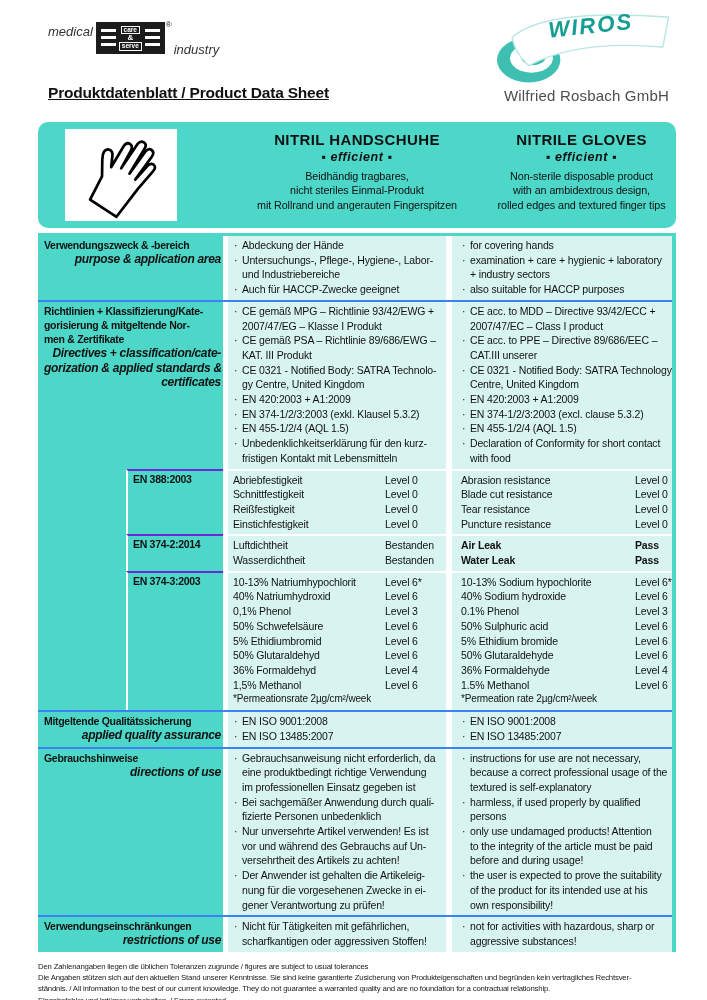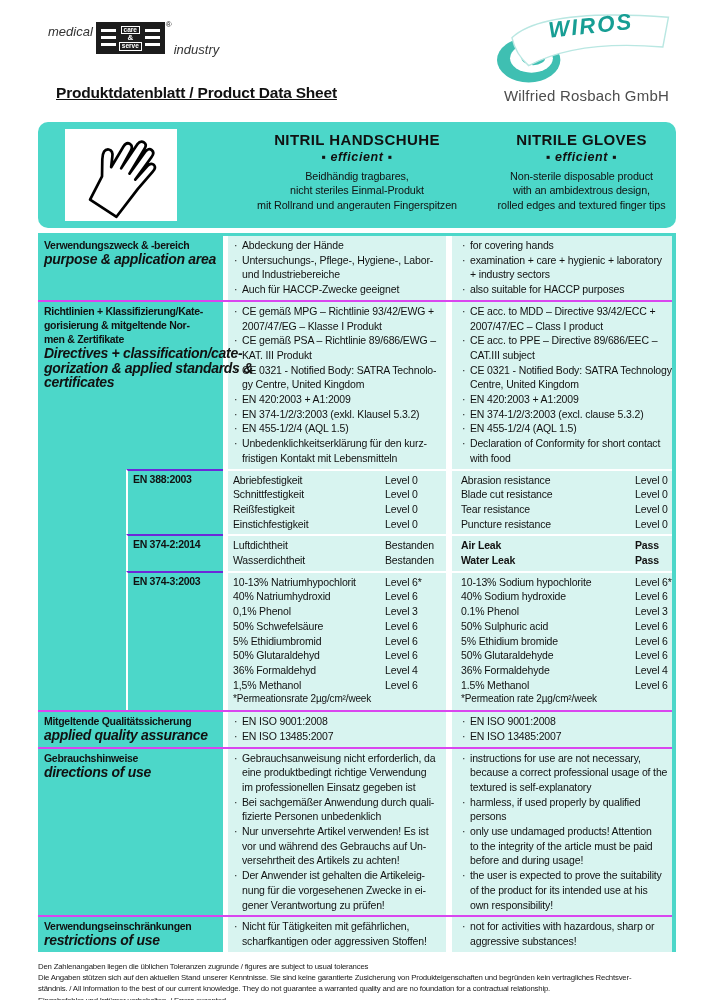--- a/index.html
+++ b/index.html
@@ -14,45 +14,45 @@
   .cs-medical{ font-style:italic; color:#333; font-size:13px; margin:2px 3px 0 0; }
   .cs-industry{ font-style:italic; color:#333; font-size:13px; margin:20px 0 0 2px; }
   .cs-box{ background:#1c1c1c; display:inline-flex; align-items:center; gap:3px; padding:3px 5px; height:32px; }
   .cs-bars{ width:15px; height:19px; background:repeating-linear-gradient(to bottom,#fff 0 3px,#1c1c1c 3px 7px); }
   .cs-mid{ display:flex; flex-direction:column; align-items:center; line-height:1; }
   .cs-care,.cs-serve{ border:1px solid #fff; color:#fff; font-size:6.5px; font-weight:bold; padding:0 2px; }
   .cs-amp{ color:#fff; font-size:8px; font-weight:bold; }
   .cs-reg{ font-size:8px; color:#222; margin:-2px 0 0 1px; }
   .wiros-wrap{ position:absolute; right:28px; top:6px; width:200px; text-align:right; }
   .company{ position:absolute; top:81px; right:10px; font-size:15px; color:#4d4d4d; letter-spacing:.2px; white-space:nowrap; }
-  .title{ position:absolute; left:56px; top:84px; font-size:15.5px; font-weight:bold; text-decoration:underline; letter-spacing:-0.2px; }
+  .title{ position:absolute; left:48px; top:84px; font-size:15.5px; font-weight:bold; text-decoration:underline; letter-spacing:-0.2px; }
 
   
   .banner{ display:flex; background:var(--teal); height:106px;border-radius:10px; }
   .glove-box{ width:112px; height:92px; background:#fff; margin:7px 50px 0 27px; flex:none; display:flex; align-items:center; justify-content:center; }
   .bcol{ padding-top:8px; text-align:center; }
   .bcol-de{ width:260px; }
   .bcol-en{ flex:1; }
   .btitle{ font-size:15px; font-weight:bold; letter-spacing:.4px; line-height:19px; }
   .bsub{ font-size:12.5px; font-weight:bold; font-style:italic; line-height:16px; letter-spacing:.6px; }
   .blines{ margin-top:4px; }
   .bline{ font-size:10.8px; line-height:14.3px; letter-spacing:-0.1px; }
 
   
-  .dtable{ margin-top:5px; border-top:3px solid var(--teal); border-right:4px solid var(--teal); background:#d946ef; }
+  .dtable{ margin-top:5px; border-top:3px solid var(--teal); border-right:4px solid var(--teal); background:#3b82f6; }
   .dtable > * + *{ margin-top:2px; }
   .row{ display:grid; grid-template-columns:185px 223px 1fr; }
   .sec{ display:grid; grid-template-columns:88px 97px 223px 1fr; }
   .sec-bg{ grid-column:1/3; background:var(--teal); }
   .lbl{ background:var(--teal); padding:2px 2px 2px 6px; z-index:1; }
   .sec > .lbl{ grid-column:1/3; grid-row:1; background:transparent; }
   .sec > .cde{ grid-column:3; grid-row:1; }
   .sec > .cen{ grid-column:4; grid-row:1; }
   .lde{ font-size:10.5px; font-weight:bold; line-height:14.2px; letter-spacing:-0.3px; white-space:nowrap; }
-  .len{ font-size:14px; font-weight:bold; font-style:italic; line-height:14.2px; letter-spacing:-0.3px; white-space:nowrap; }
+  .len{ font-size:12px; font-weight:bold; font-style:italic; line-height:14.2px; letter-spacing:-0.3px; white-space:nowrap;text-align:right; }
   .sublbl{ grid-column:2; background:var(--teal); border-top:2px solid #6d28d9; border-left:2px solid #fff; padding:2px 2px 0 5px; font-size:10.5px; font-weight:bold; letter-spacing:-0.3px; white-space:nowrap; }
   .cde{ border-left:5px solid #fff; background:var(--light); padding:2px 0 3px 5px; }
   .cen{ border-left:6px solid #fff; background:var(--light); padding:2px 0 3px 9px; }
   .cde.sub,.cen.sub{ border-top:2px solid #fff; }
   .bl{ position:relative; padding-left:9px; font-size:10.5px; line-height:14.7px; letter-spacing:-0.15px; white-space:nowrap; }
   .bchar{ position:absolute; left:1px; top:0; }
   .pair{ display:flex; font-size:10.5px; line-height:14.7px; letter-spacing:-0.15px; white-space:nowrap;gap:20px; }
   .cde .pn{ width:132px; flex:none; }
   .cen .pn{ width:154px; flex:none; }
   .pv{ flex:1; }
@@ -166,21 +166,21 @@
             <div class="bl"><span class="bchar">·</span><span class="btxt">EN 420:2003 + A1:2009</span></div>
             <div class="bl"><span class="bchar">·</span><span class="btxt">EN 374-1/2/3:2003 (exkl. Klausel 5.3.2)</span></div>
             <div class="bl"><span class="bchar">·</span><span class="btxt">EN 455-1/2/4 (AQL 1.5)</span></div>
             <div class="bl"><span class="bchar">·</span><span class="btxt">Unbedenklichkeitserklärung für den kurz-</span></div>
             <div class="bl cont"><span class="btxt">fristigen Kontakt mit Lebensmitteln</span></div>
           </div>
           <div class="cen">
             <div class="bl"><span class="bchar">·</span><span class="btxt">CE acc. to MDD – Directive 93/42/ECC +</span></div>
             <div class="bl cont"><span class="btxt">2007/47/EC – Class I product</span></div>
             <div class="bl"><span class="bchar">·</span><span class="btxt">CE acc. to PPE – Directive 89/686/EEC –</span></div>
-            <div class="bl cont"><span class="btxt">CAT.III subject</span></div>
+            <div class="bl cont"><span class="btxt">CAT.III unserer</span></div>
             <div class="bl"><span class="bchar">·</span><span class="btxt">CE 0321 - Notified Body: SATRA Technology</span></div>
             <div class="bl cont"><span class="btxt">Centre, United Kingdom</span></div>
             <div class="bl"><span class="bchar">·</span><span class="btxt">EN 420:2003 + A1:2009</span></div>
             <div class="bl"><span class="bchar">·</span><span class="btxt">EN 374-1/2/3:2003 (excl. clause 5.3.2)</span></div>
             <div class="bl"><span class="bchar">·</span><span class="btxt">EN 455-1/2/4 (AQL 1.5)</span></div>
             <div class="bl"><span class="bchar">·</span><span class="btxt">Declaration of Conformity for short contact</span></div>
             <div class="bl cont"><span class="btxt">with food</span></div>
           </div>
           <div class="sublbl" style="grid-row: 2;">EN 388:2003</div>
           <div class="cde sub" style="grid-area: 2 / 3;">

